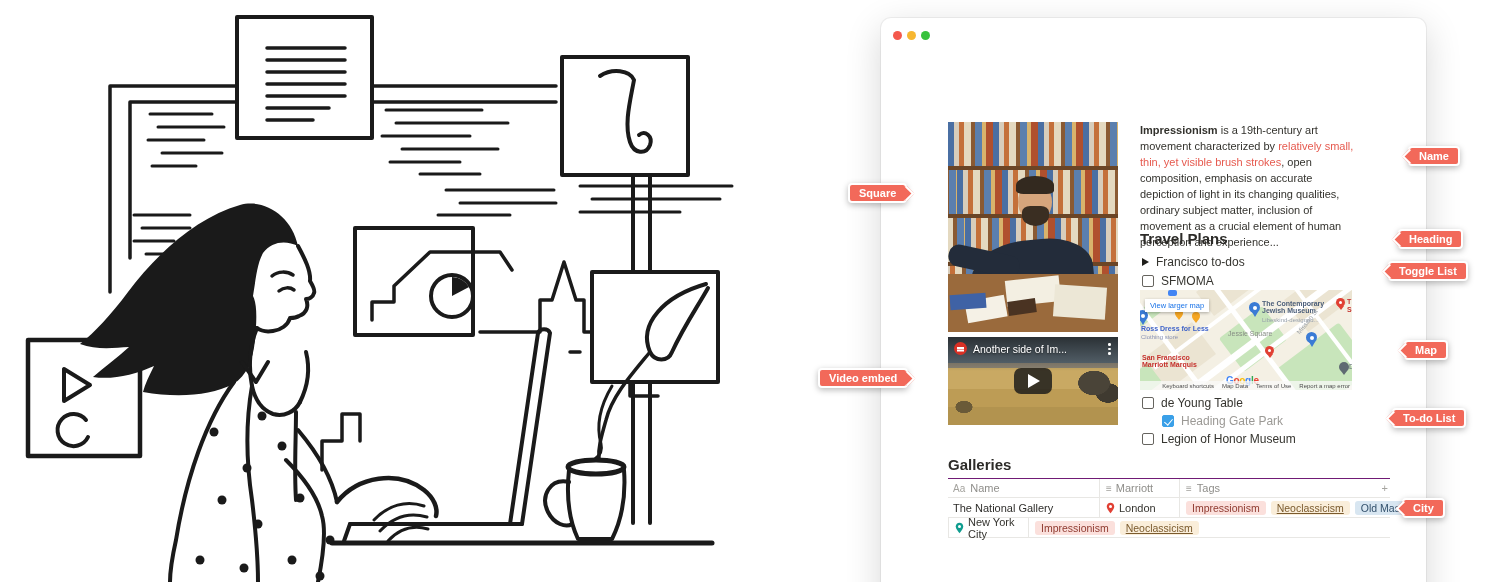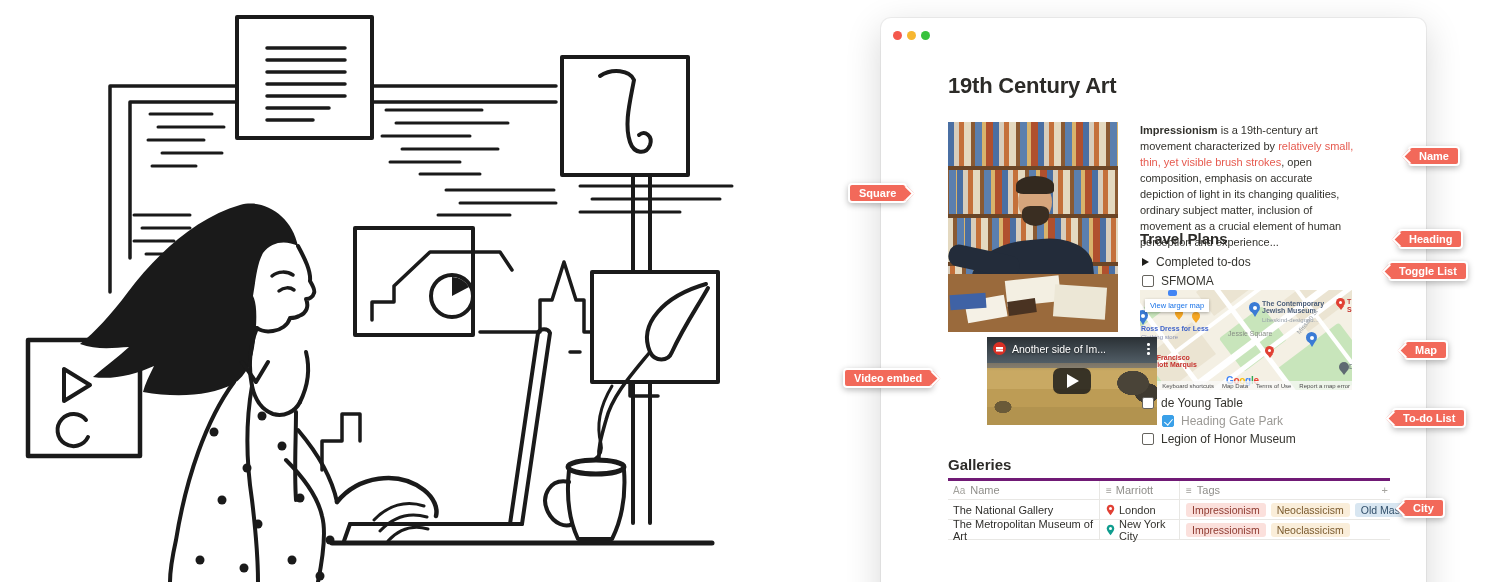--- a/index.html
+++ b/index.html
@@ -27,21 +27,21 @@
      background:repeating-linear-gradient(90deg,#4a6fa3 0 6px,#d8cdbb 6px 11px,#c4703a 11px 16px,#e4d9c0 16px 23px,#8a5a33 23px 27px,#5b7fae 27px 34px,#d9b36c 34px 38px,#b0502e 38px 45px);}
   .shelf{left:0;width:170px;height:4px;background:#6b4526;}
   .fig{border-radius:50%;}
 
   
   #video{left:67px;top:319px;width:170px;height:88px;overflow:hidden;
      background:
        radial-gradient(26px 20px at 146px 46px,#4a4438 60%,transparent 62%),
        radial-gradient(20px 16px at 160px 56px,#3f3a30 60%,transparent 62%),
        radial-gradient(14px 10px at 16px 70px,#6a5a38 60%,transparent 62%),
-       linear-gradient(180deg,#5d6b75 0 26px,#8c8474 26px 31px,#c9a963 31px 52px,#bd9c55 52px 70px,#b2934f 70px 88px); margin-left: 39px;}
+       linear-gradient(180deg,#5d6b75 0 26px,#8c8474 26px 31px,#c9a963 31px 52px,#bd9c55 52px 70px,#b2934f 70px 88px);}
   #video-shade{left:0;top:0;width:170px;height:34px;background:linear-gradient(180deg,rgba(0,0,0,0.55),rgba(0,0,0,0));}
   #yt-avatar{left:6px;top:5px;width:13px;height:13px;border-radius:50%;background:#d93025;}
   #yt-avatar::after{content:"";position:absolute;left:3px;top:5px;width:7px;height:1.5px;background:#fff;box-shadow:0 2.5px 0 #fff;}
   #video-title{left:25px;top:6px;color:#fff;font-size:10.5px;text-shadow:0 1px 2px rgba(0,0,0,.6);}
   #kebab{left:160px;top:6px;width:3px;height:13px;}
   #kebab i{position:absolute;left:0;width:2.5px;height:2.5px;border-radius:50%;background:#fff;}
   #kebab i:nth-child(2){top:4.5px;}#kebab i:nth-child(3){top:9px;}
   #play-btn{left:66px;top:31px;width:38px;height:26px;border-radius:7px;background:rgba(24,24,24,0.82);}
   #play-btn::after{content:"";position:absolute;left:14px;top:6px;border-left:12px solid #fff;border-top:7px solid transparent;border-bottom:7px solid transparent;}
 
@@ -77,30 +77,30 @@
   .pin.dark::after{border-top:4px solid #5f6a72;}
   #view-larger{left:5px;top:9px;background:#fff;color:#1a73e8;font-size:7.5px;padding:2px 5px;box-shadow:0 1px 3px rgba(0,0,0,.3);}
   #map-attrib{left:0;bottom:0;right:0;height:9px;display:flex;gap:8px;justify-content:flex-end;align-items:center;
      padding-right:2px;background:rgba(250,250,248,0.75);font-size:6px;color:#4c4c4c;}
   #google-logo{left:86px;top:85px;font-size:10px;font-weight:700;letter-spacing:-0.3px;}
 
   
   #galleries-heading{left:67px;top:438px;font-size:15px;font-weight:700;color:#2c2b28;}
   #table{left:67px;top:460px;width:442px;font-size:11px;}
   .trow{display:flex;border-bottom:1px solid #e8e7e4;height:19px;align-items:center;}
-  .trow.head{border-top:3px solid #701a75;color:#8f8e8a;height:18px;}
+  .trow.head{border-top:1px solid #701a75;color:#8f8e8a;height:18px;}
   .c-name{width:151px;padding-left:5px;box-sizing:border-box;display:flex;gap:5px;align-items:center;}
   .c-loc{width:80px;padding-left:6px;box-sizing:border-box;border-left:1px solid #e8e7e4;display:flex;gap:4px;align-items:center;height:100%;}
   .c-tags{width:195px;padding-left:6px;box-sizing:border-box;border-left:1px solid #e8e7e4;display:flex;gap:5px;align-items:center;height:100%;}
   .c-add{flex:1;text-align:right;color:#a5a49f;padding-right:2px;}
   .hicon{color:#a3a29d;font-size:10px;}
   .rowname{font-weight:500;color:#2f2e2b;}
   .pill{padding:1px 6px;border-radius:3px;font-size:10.5px;white-space:nowrap;}
   .pill.red{background:#fbe0dc;color:#8f3a30;}
-  .pill.yellow{background:#faeeda;color:#7a5a2d;}
+  .pill.yellow{background:#faeeda;color:#7a5a2d;text-decoration:underline;}
   .pill.blue{background:#d8e6f1;color:#32506b;}
   .locpin{width:9px;height:12px;flex:0 0 auto;}
 
   
   .tag{position:absolute;z-index:30;background:#f2695a;color:#fff;border:2px solid #fff;border-radius:4px;
        font-size:11px;font-weight:700;padding:2px 9px;box-shadow:0 2px 6px rgba(0,0,0,.28);white-space:nowrap;}
   .tag.left-arrow::before{content:"";position:absolute;left:-6.5px;top:50%;margin-top:-5.5px;width:9px;height:9px;
        background:#f2695a;border-left:2px solid #fff;border-bottom:2px solid #fff;transform:rotate(45deg);}
   .tag.right-arrow::after{content:"";position:absolute;right:-6.5px;top:50%;margin-top:-5.5px;width:9px;height:9px;
        background:#f2695a;border-right:2px solid #fff;border-top:2px solid #fff;transform:rotate(45deg);}
@@ -234,21 +234,20 @@
       </g>
     </g>
   </g>
 </svg>
 
 <div id="window" class="abs">
   <div class="abs traffic" id="tl-red"></div>
   <div class="abs traffic" id="tl-yellow"></div>
   <div class="abs traffic" id="tl-green"></div>
 
-  <div class="abs" id="page-title">19th Century Art</div>
 
   <div class="abs" id="painting">
     <div class="abs books" style="top:0"></div>
     <div class="abs books" style="top:48px;background-position:9px 0"></div>
     <div class="abs books" style="top:96px;background-position:17px 0"></div>
     <div class="abs books" style="top:144px;background-position:26px 0"></div>
     <div class="abs shelf" style="top:44px"></div>
     <div class="abs shelf" style="top:92px"></div>
     <div class="abs shelf" style="top:140px"></div>
     <div class="abs" style="left:24px;top:118px;width:122px;height:76px;background:#232c3a;border-radius:45% 40% 12% 12%;transform:rotate(-6deg);"></div>
@@ -263,21 +262,21 @@
     <div class="abs" style="left:2px;top:172px;width:36px;height:15px;background:#3f62a5;transform:rotate(-4deg);"></div>
     <div class="abs" style="left:60px;top:178px;width:28px;height:14px;background:#4a3322;transform:rotate(-8deg);"></div>
   </div>
 
   <div class="abs" id="para"><b>Impressionism</b><span> is a 19th-century art movement characterized by </span><span class="redtext">relatively small, thin, yet visible brush strokes</span><span>, open composition, emphasis on accurate depiction of light in its changing qualities, ordinary subject matter, inclusion of movement as a crucial element of human perception and experience...</span></div>
 
   <div class="abs" id="travel-heading">Travel Plans</div>
 
   <div class="abs row" style="left:261px;top:236px;">
     <span class="tri"></span>
-    <span>Completed to-dos</span>
+    <span>Francisco to-dos</span>
   </div>
 
   <div class="abs row" style="left:261px;top:255px;">
     <span class="cb"></span>
     <span>SFMOMA</span>
   </div>
 
   <div class="abs" id="map">
     <div class="green" style="left:86px;top:28px;width:54px;height:42px;transform:rotate(-37deg);"></div>
     <div class="green" style="left:146px;top:50px;width:78px;height:58px;transform:rotate(-37deg);"></div>
@@ -373,37 +372,36 @@
         <span>London</span>
       </div>
       <div class="c-tags">
         <span class="pill red">Impressionism</span>
         <span class="pill yellow">Neoclassicism</span>
         <span class="pill blue">Old Masters</span>
       </div>
       <div class="c-add"></div>
     </div>
     <div class="trow">
-      <div class="c-name rowname">The Metropolitan Museum of Art</div>
       <div class="c-loc">
         <svg class="locpin" viewBox="0 0 12 16">
             <path d="M6 1C3.2 1 1 3.2 1 6c0 3.5 5 9 5 9s5-5.5 5-9C11 3.2 8.8 1 6 1z" fill="#0f9d8f"></path>
             <circle cx="6" cy="6" r="2" fill="#fff"></circle>
           </svg>
         <span>New York City</span>
       </div>
       <div class="c-tags">
         <span class="pill red">Impressionism</span>
         <span class="pill yellow">Neoclassicism</span>
       </div>
       <div class="c-add"></div>
     </div>
   </div>
 </div>
 
 <div class="tag right-arrow" style="left:848px;top:183px;">Square</div>
-<div class="tag right-arrow" style="left:843px;top:368px;">Video embed</div>
+<div class="tag right-arrow" style="left:818px;top:368px;">Video embed</div>
 <div class="tag left-arrow" style="left:1408px;top:146px;">Name</div>
 <div class="tag left-arrow" style="left:1398px;top:229px;">Heading</div>
 <div class="tag left-arrow" style="left:1388px;top:261px;">Toggle List</div>
 <div class="tag left-arrow" style="left:1404px;top:340px;">Map</div>
 <div class="tag left-arrow" style="left:1392px;top:408px;">To-do List</div>
 <div class="tag left-arrow" style="left:1402px;top:498px;">City</div>
 
 </body></html>

